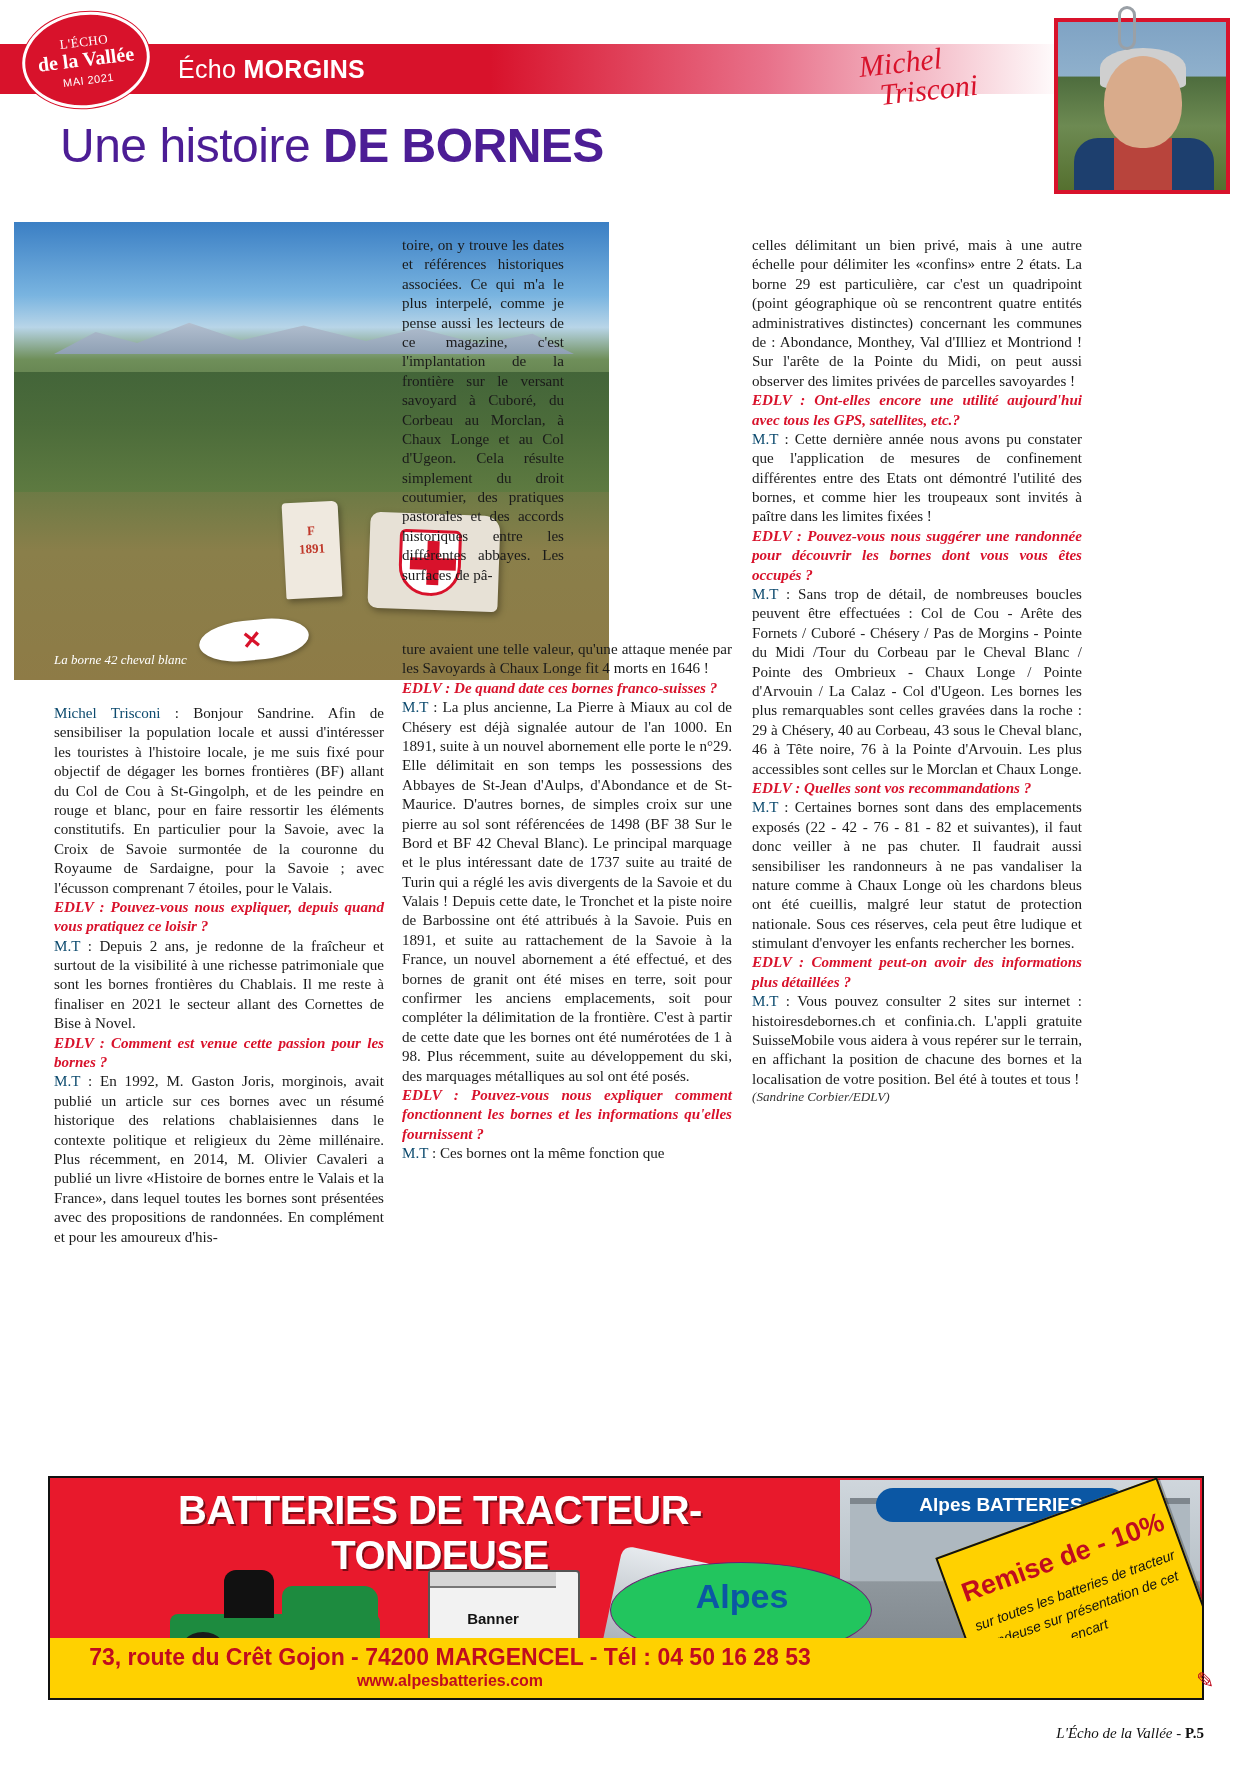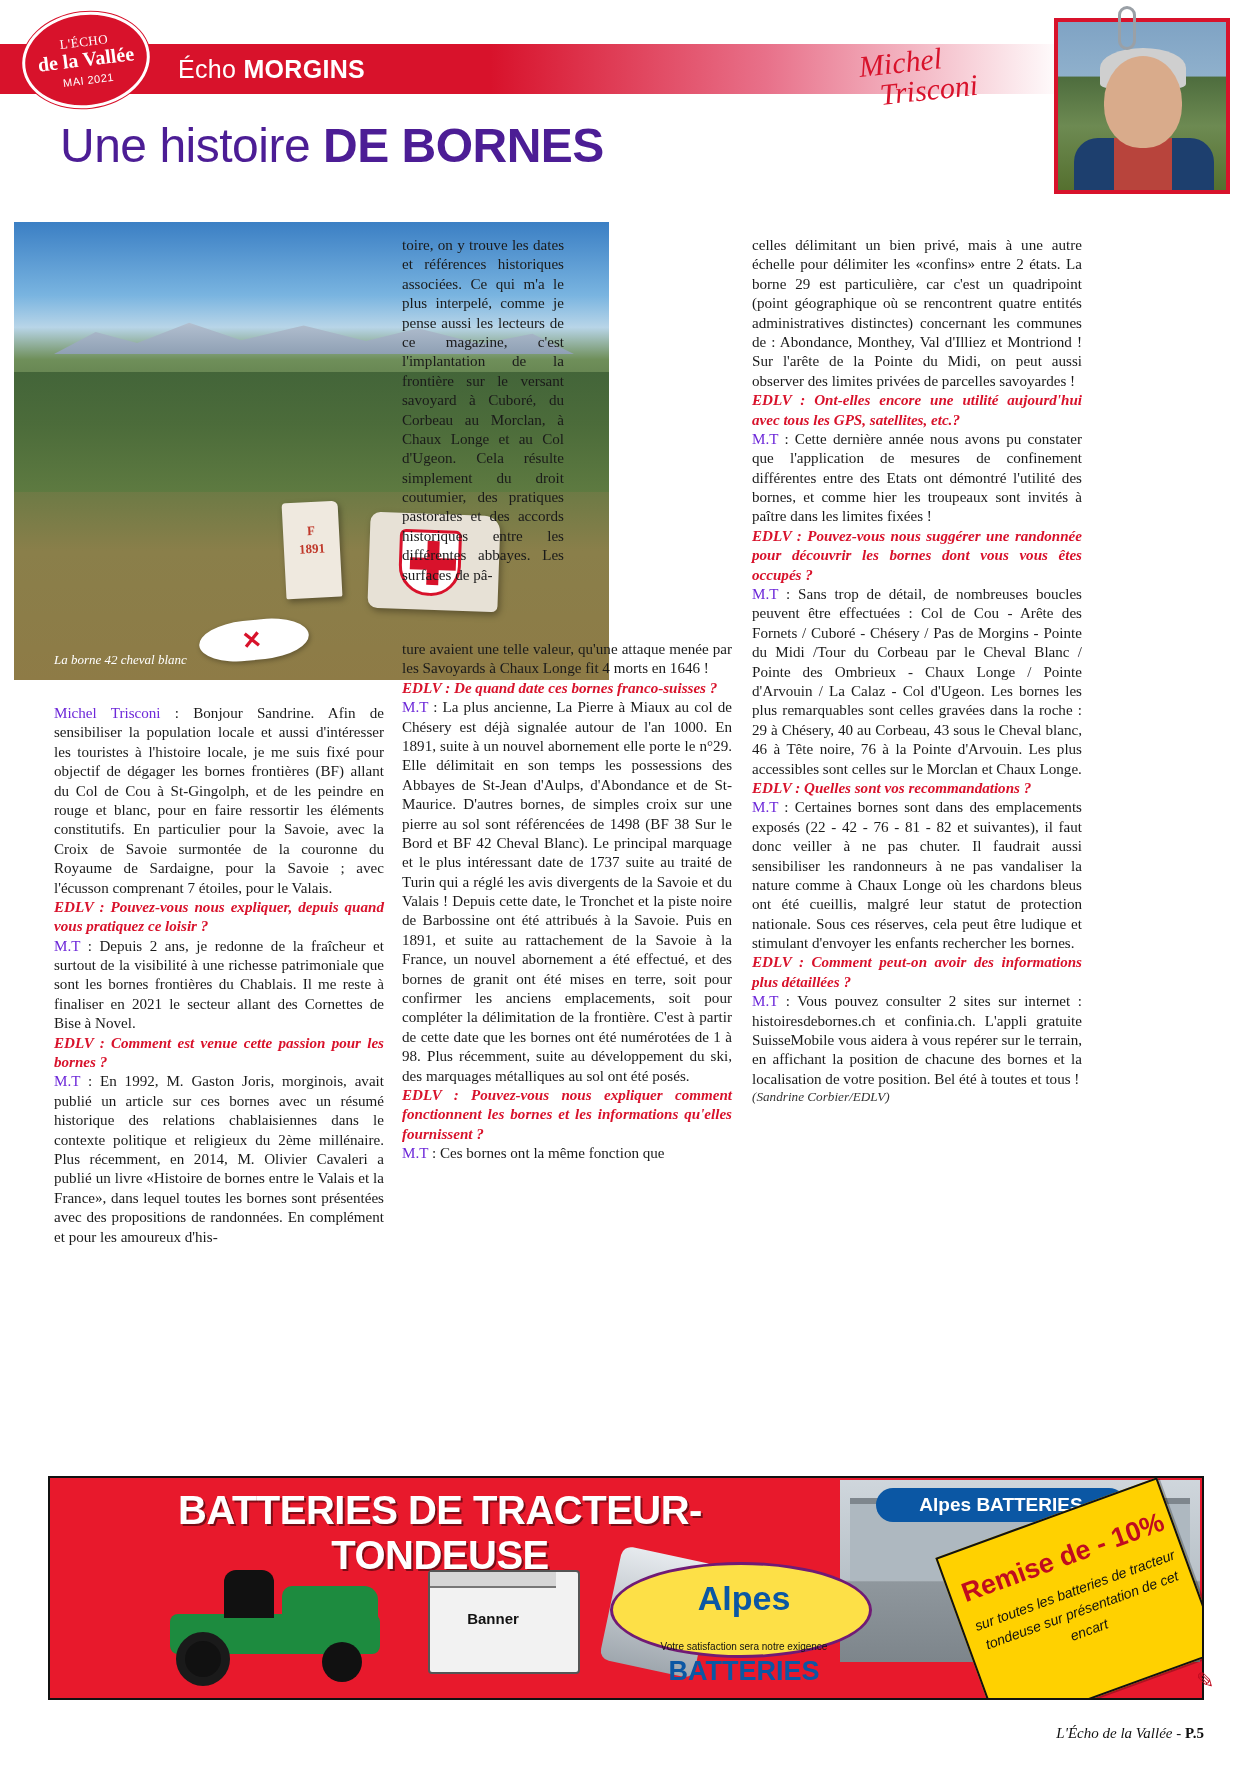--- a/index.html
+++ b/index.html
@@ -183,21 +183,21 @@
     line-height: 1.285;
     text-align: justify;
     color: #1a1a1a;
   }
   .col p { margin: 0 0 0 0; }
   .q {
     color: #d8122b;
     font-weight: bold;
     font-style: italic;
   }
-  .who { color: #6d28d9; }
+  .who { color: #0c4a6e; }
 
   #col1 { left: 54px;  top: 704px;  width: 330px; }
   #col2 { left: 402px; top: 236px;  width: 162px; }
   #col2b{ left: 402px; top: 640px;  width: 330px; }
   #col3 { left: 752px; top: 236px;  width: 330px; }
 
   .credit { font-style: italic; font-size: 13.2px; color:#333; }
 
   
   .ad {
@@ -249,21 +249,21 @@
   .bolt {
     position:absolute; left: 560px; top: 76px; width: 96px; height: 116px;
     background: linear-gradient(#e6eaee, #9fa7ae); border-radius: 10px;
     transform: rotate(12deg);
   }
   .bolt .z {
     position:absolute; left: 26px; top: 22px; font-size: 62px; color:#ffd100; font-weight:bold; line-height:1;
   }
   .alpes-oval {
     position:absolute; left: 560px; top: 84px; width: 262px; height: 96px;
-    background: #fde047; border-radius: 50%; border: 3px solid #701a75;
+    background: #22c55e; border-radius: 50%; border: 1px solid #701a75;
   }
   .alpes-oval .a1 { position:absolute; left:0; top: 14px; width: 262px; text-align:center; font-size: 34px; font-weight: bold; color:#0b57a4; font-family:"Liberation Sans",sans-serif;}
   .alpes-oval .a2 { position:absolute; left:0; top: 50px; width: 262px; text-align:center; font-size: 27px; font-weight: bold; color:#0b57a4;margin-top:41px;}
   .alpes-oval .a3 { position:absolute; left:0; top: 76px; width: 262px; text-align:center; font-size: 10px; color:#111;}
   .ad-footer {
     position:absolute; left: 0; bottom: 0; width: 1156px; height: 60px; background:#ffd100;
   }
   .ad-footer .f1 { position:absolute; left:0; top: 6px; width: 800px; text-align:center; font-size: 23px; font-weight:bold; color:#c00c1f;}
   .ad-footer .f2 { position:absolute; left:0; top: 34px; width: 800px; text-align:center; font-size: 16px; font-weight:bold; color:#c00c1f;}
   .promo {
@@ -400,19 +400,23 @@
     <div class="a1">Alpes</div>
     <div class="a2">BATTERIES</div>
     <div class="a3">Votre satisfaction sera notre exigence</div>
   </div>
 
   <div class="promo">
     <div class="p1">Remise de - 10%</div>
     <div class="p2">sur toutes les batteries de tracteur tondeuse sur présentation de cet encart</div>
   </div>
 
+  <div class="ad-footer">
+    <div class="f1">73, route du Crêt Gojon - 74200 MARGENCEL - Tél : 04 50 16 28 53</div>
+    <div class="f2">www.alpesbatteries.com</div>
+  </div>
 </div>
 
 <div class="page-corner">✎</div>
 
 <div class="footer">
   <span>L'Écho de la Vallée - </span><b>P.5</b>
 </div>
 
 </body></html>

